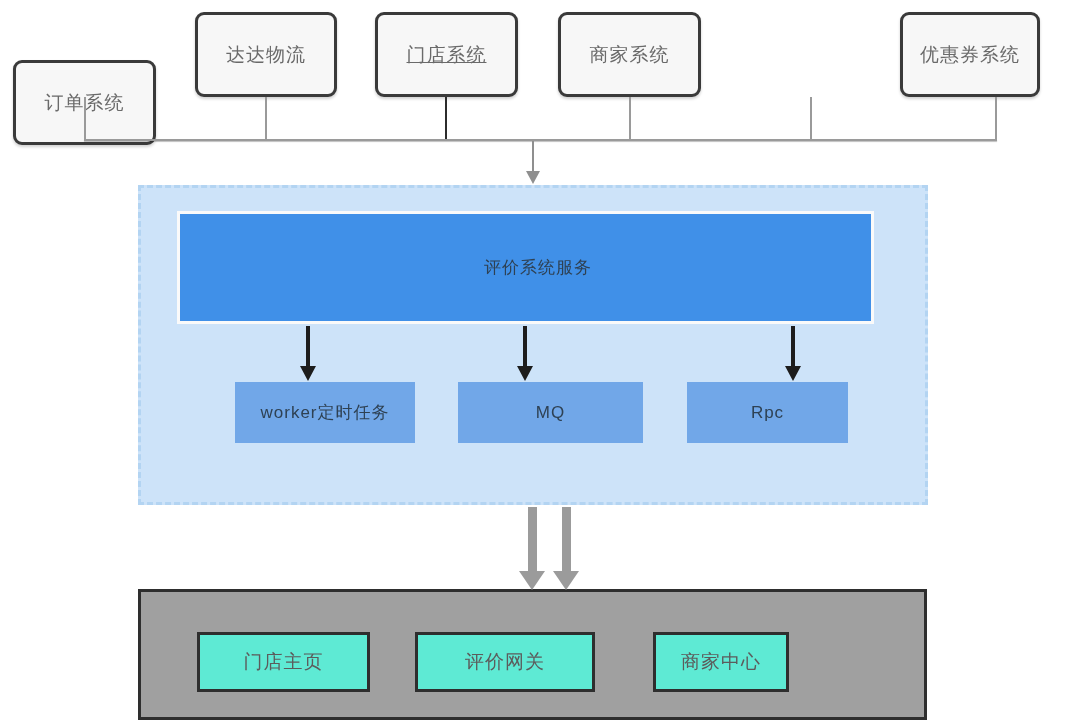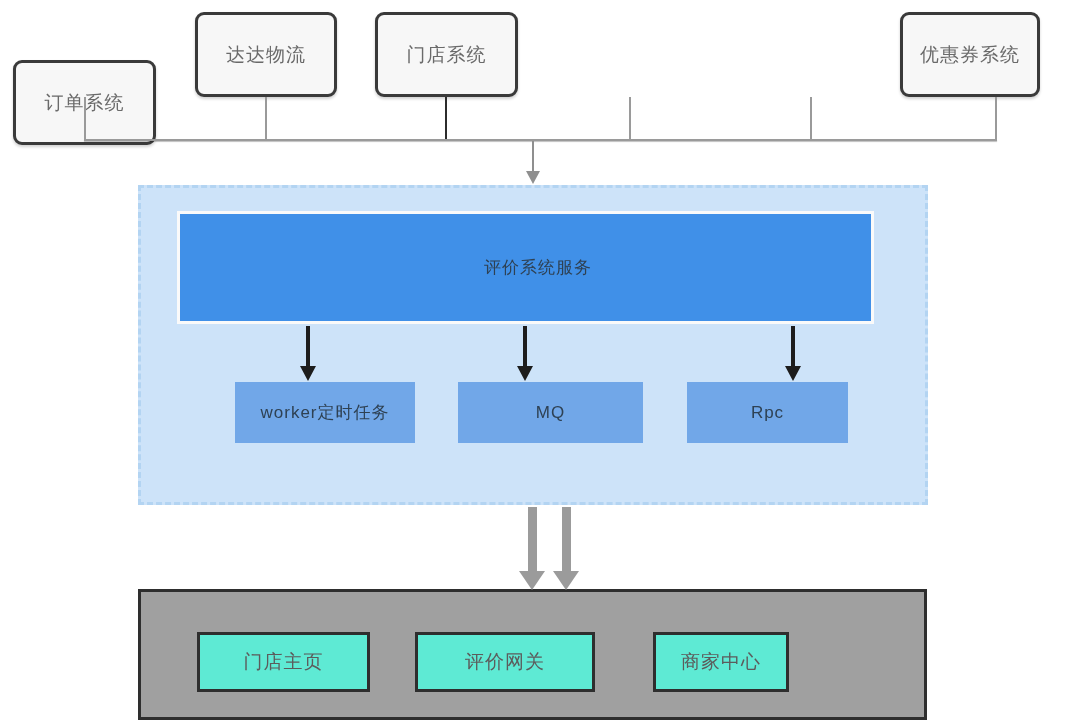--- a/index.html
+++ b/index.html
@@ -106,21 +106,22 @@
     color: #5c5c5c;
   }
 </style>
 </head>
 <body>
 
 <div class="canvas">
 
   <div class="sys-node" style="left:13px;  width:143px;margin-top:48px;">订单系统</div>
   <div class="sys-node" style="left:195px; width:142px;">达达物流</div>
-  <div class="sys-node" style="left:375px; width:143px;">门店系统</div>
+  <div class="sys-node" style="left:375px; width:143px;text-decoration:underline;">门店系统</div>
+  <div class="sys-node" style="left:558px; width:143px;">商家系统</div>
   <div class="sys-node" style="left:900px; width:140px;">优惠券系统</div>
 
   <div class="vline" style="left:84px;  top:97px; height:44px;"></div>
   <div class="vline" style="left:265px; top:97px; height:44px;"></div>
   <div class="vline dark" style="left:445px; top:97px; height:44px;"></div>
   <div class="vline" style="left:629px; top:97px; height:44px;"></div>
   <div class="vline" style="left:810px; top:97px; height:44px;"></div>
   <div class="vline" style="left:995px; top:97px; height:44px;"></div>
 
   <div class="bus"></div>

